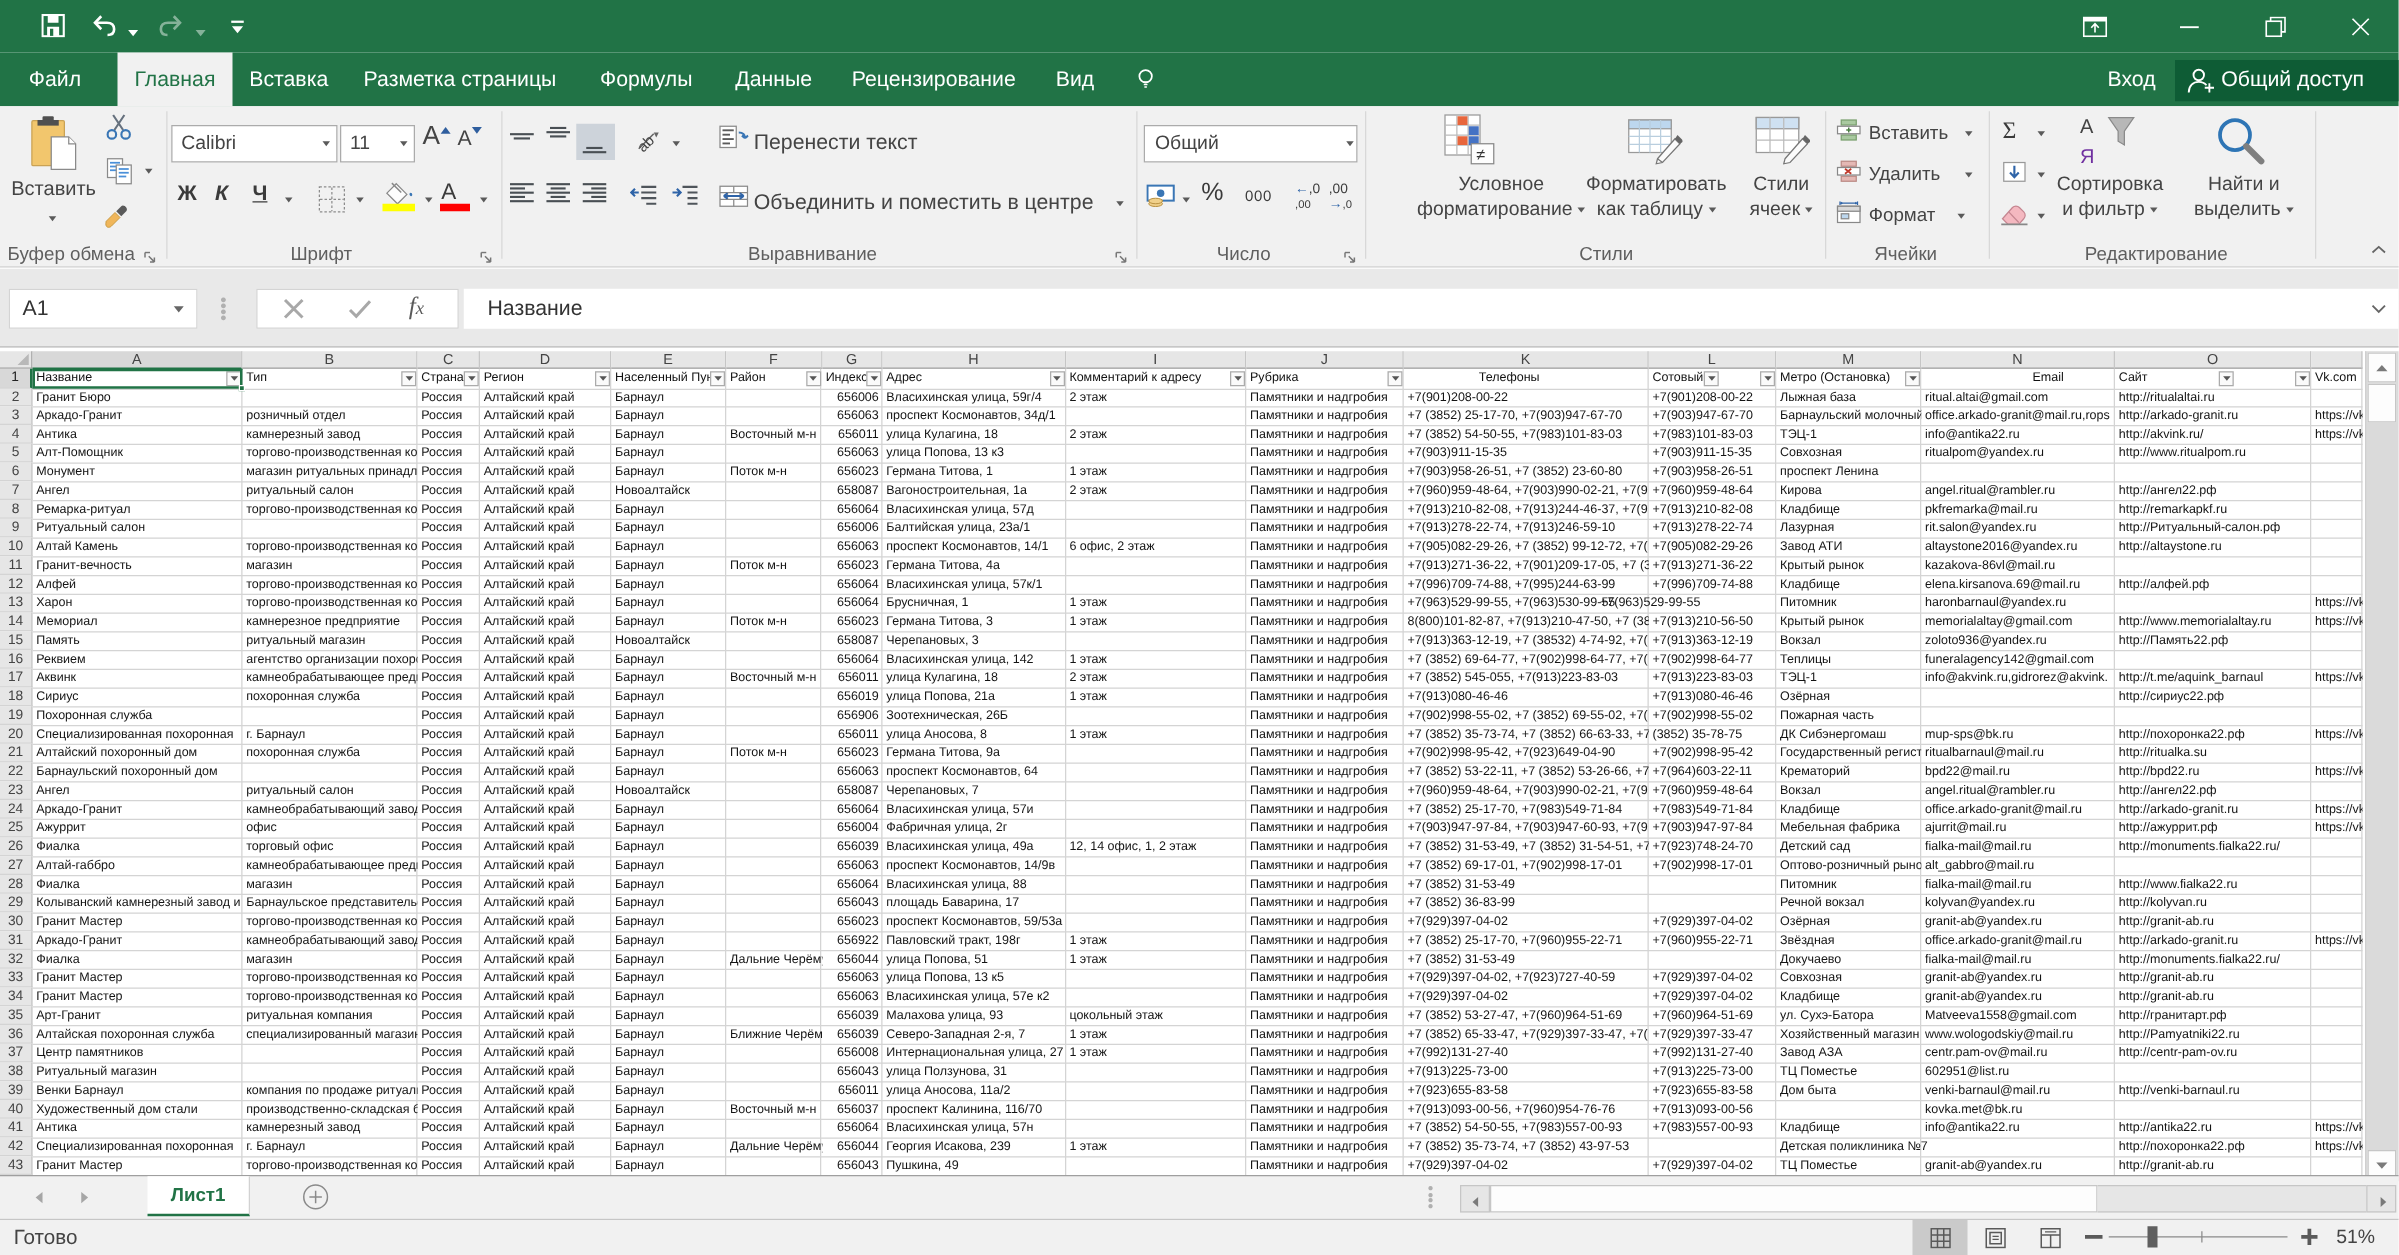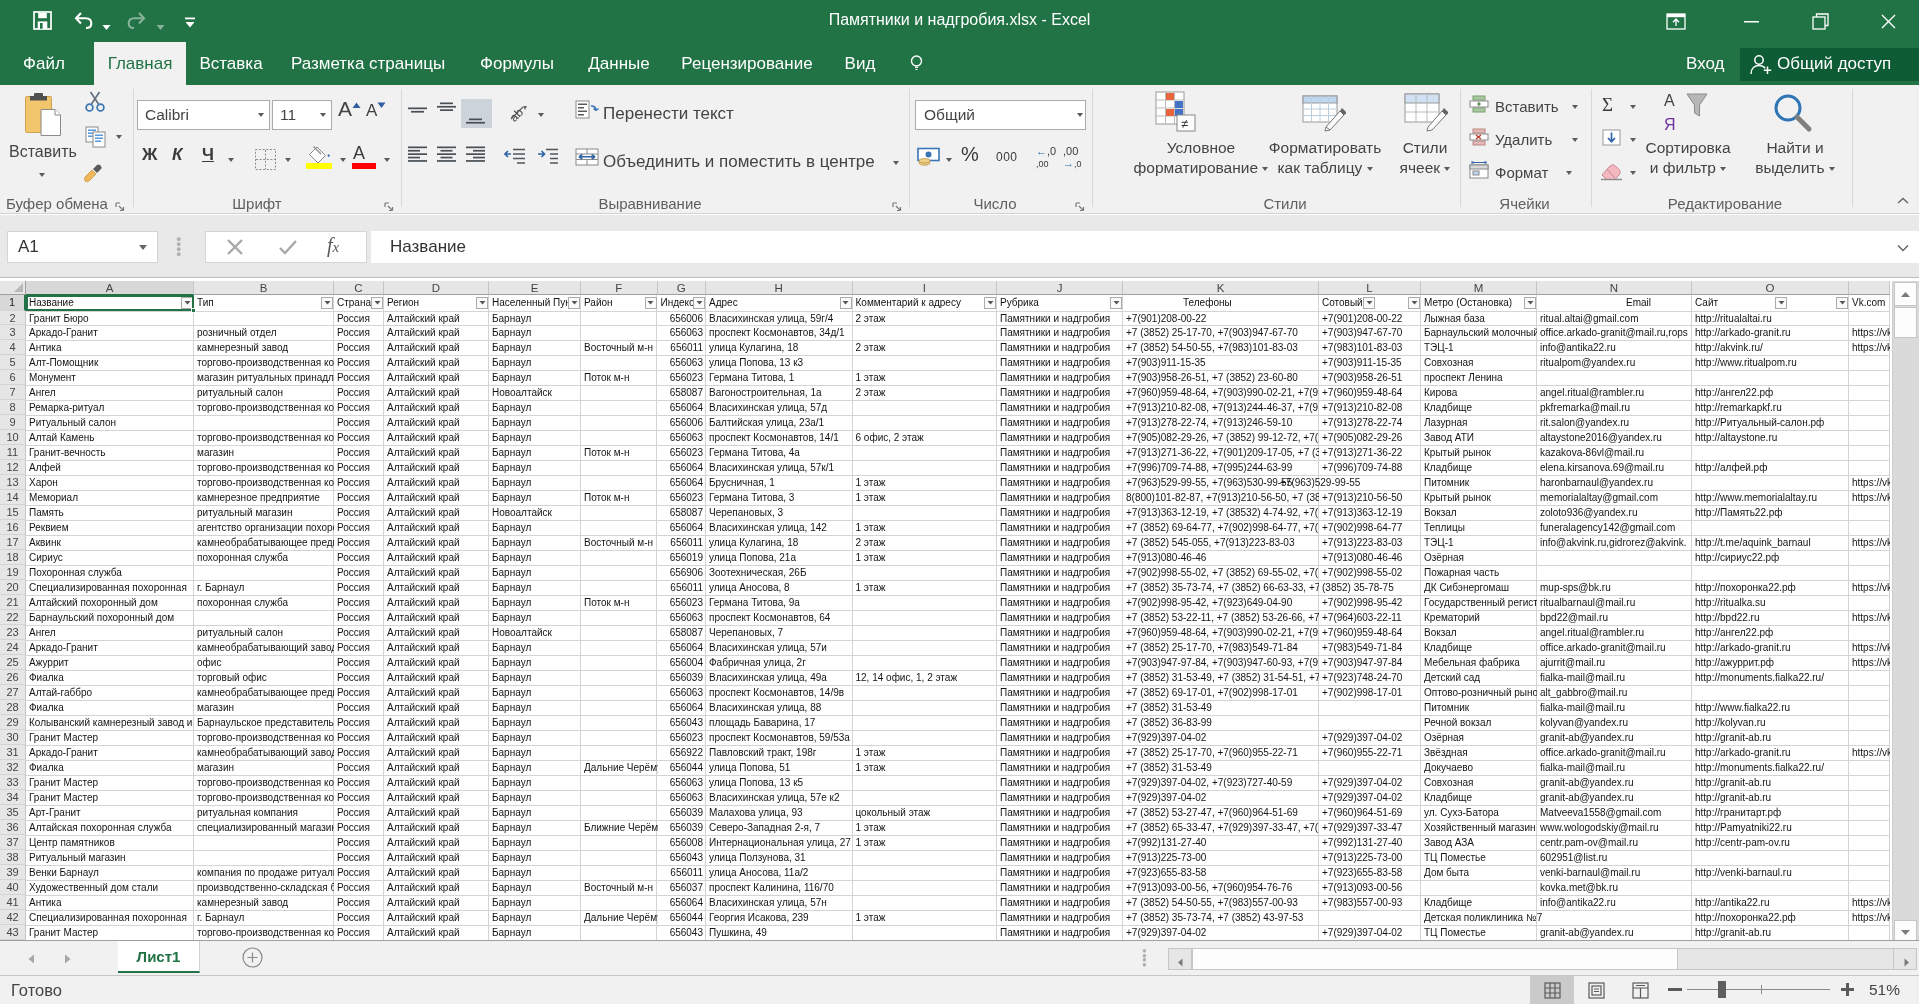--- a/index.html
+++ b/index.html
@@ -91,21 +91,20 @@
             <path d="M17.3 7.2 L8.5 7.2 C4.4 7.2 2.7 9.6 2.7 12.4 C2.7 15.2 4.7 17 8 17" stroke="#fff" stroke-width="2.1" fill="none"></path>
           </svg></span>
   <span class="abs" style="left:156px;top:17px;opacity:.45"><svg width="9" height="7" viewBox="0 0 9 7">
             <path d="M0.5 1 L8.5 1 L4.5 6 Z" fill="#fff"></path>
           </svg></span>
   <span class="abs" style="left:184px;top:15px"><svg width="12" height="13" viewBox="0 0 12 13">
             <rect x="1" y="1.5" width="10" height="1.8" fill="#fff"></rect>
             <path d="M1.5 6 L10.5 6 L6 11.5 Z" fill="#fff"></path>
           </svg></span>
  </div>
- <div class="tname">Памятники и надгробия.xlsx - Excel</div>
  <div class="winbtn" style="left:1652px;width:48px">
         <svg width="20" height="17" viewBox="0 0 20 17" fill="none">
           <rect x="1" y="1" width="18" height="15" stroke="#fff" stroke-width="1.3"></rect>
           <rect x="1" y="1" width="18" height="3.2" fill="#fff"></rect>
           <path d="M10 13 L10 6.5 M7 9.2 L10 6 L13 9.2" stroke="#fff" stroke-width="1.3"></path>
         </svg>
       </div>
  <div class="winbtn" style="left:1727px;width:48px">
         <svg width="17" height="17" viewBox="0 0 17 17" fill="none">
           <rect x="1" y="8" width="15" height="1.5" fill="#fff"></rect>
@@ -779,21 +778,21 @@
         <div class="c" style="left:26px;top:0;width:168px">Мемориал</div>
         <div class="c" style="left:194px;top:0;width:140px">камнерезное предприятие</div>
         <div class="c" style="left:334px;top:0;width:50px">Россия</div>
         <div class="c" style="left:384px;top:0;width:105px">Алтайский край</div>
         <div class="c" style="left:489px;top:0;width:92px">Барнаул</div>
         <div class="c" style="left:581px;top:0;width:76.5px">Поток м-н</div>
         <div class="c rt" style="left:657.5px;top:0;width:48.5px">656023</div>
         <div class="c" style="left:706.0px;top:0;width:146.5px">Германа Титова, 3</div>
         <div class="c" style="left:852.5px;top:0;width:144.5px">1 этаж</div>
         <div class="c" style="left:997.0px;top:0;width:126px">Памятники и надгробия</div>
-        <div class="c" style="left:1123.0px;top:0;width:196px">8(800)101-82-87, +7(913)210-56-50, +7 (38</div>
+        <div class="c" style="left:1123.0px;top:0;width:196px">8(800)101-82-87, +7(913)210-47-50, +7 (38</div>
         <div class="c" style="left:1319.0px;top:0;width:102px">+7(913)210-56-50</div>
         <div class="c" style="left:1421.0px;top:0;width:116px">Крытый рынок</div>
         <div class="c" style="left:1537.0px;top:0;width:155px">memorialaltay@gmail.com</div>
         <div class="c" style="left:1692.0px;top:0;width:157px">http://www.memorialaltay.ru</div>
         <div class="c" style="left:1849.0px;top:0;width:41px">https://vk.com</div>
       </div>
       <div class="dr" style="top:226.37px;height:14.99px">
         <div class="c" style="left:26px;top:0;width:168px">Память</div>
         <div class="c" style="left:194px;top:0;width:140px">ритуальный магазин</div>
         <div class="c" style="left:334px;top:0;width:50px">Россия</div>

